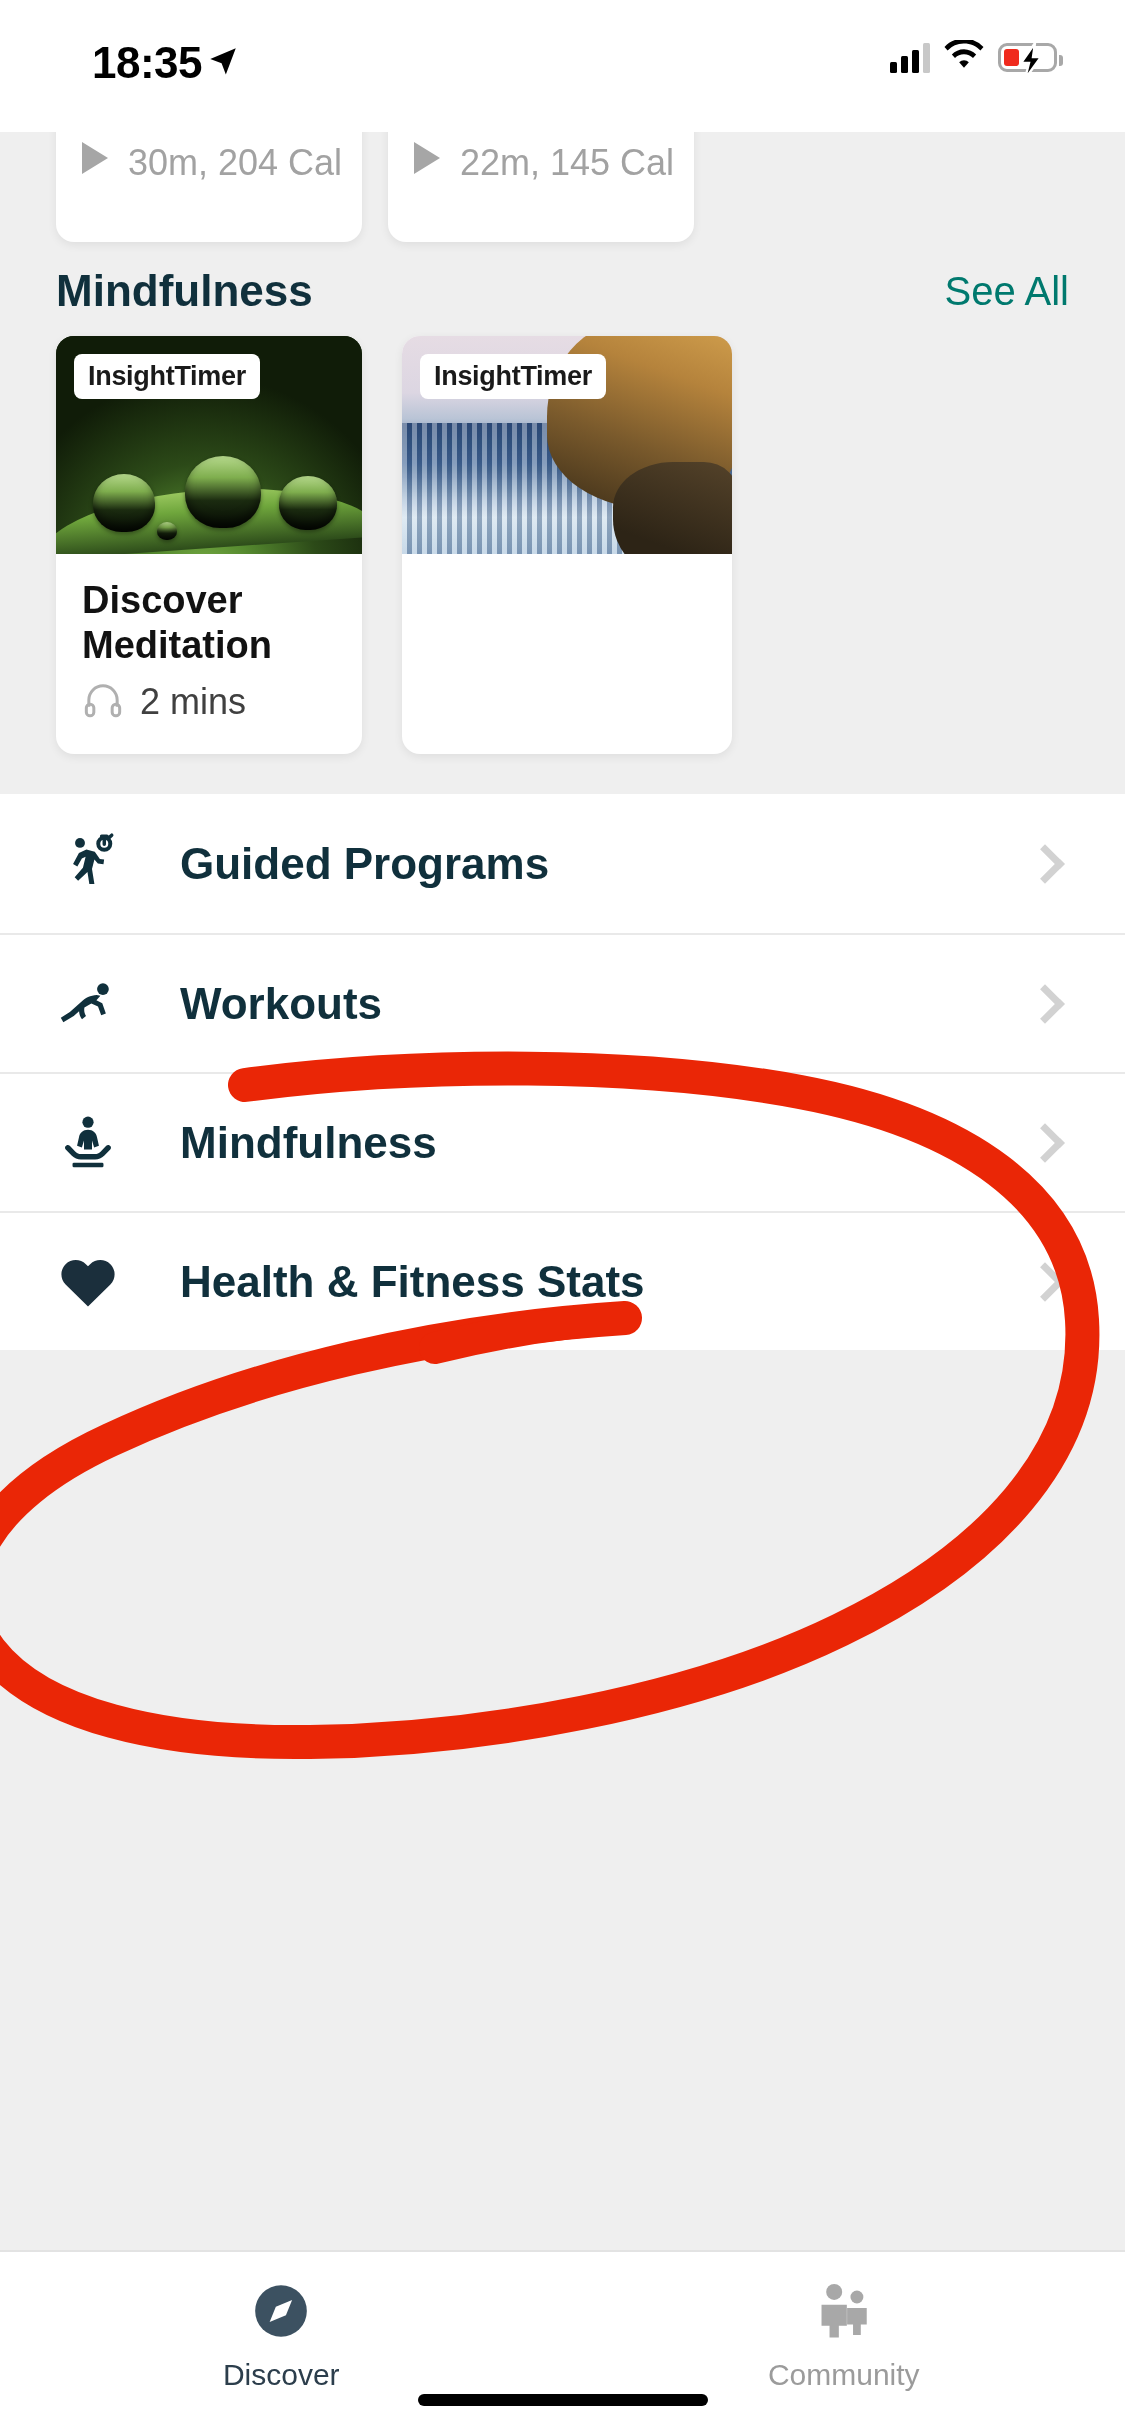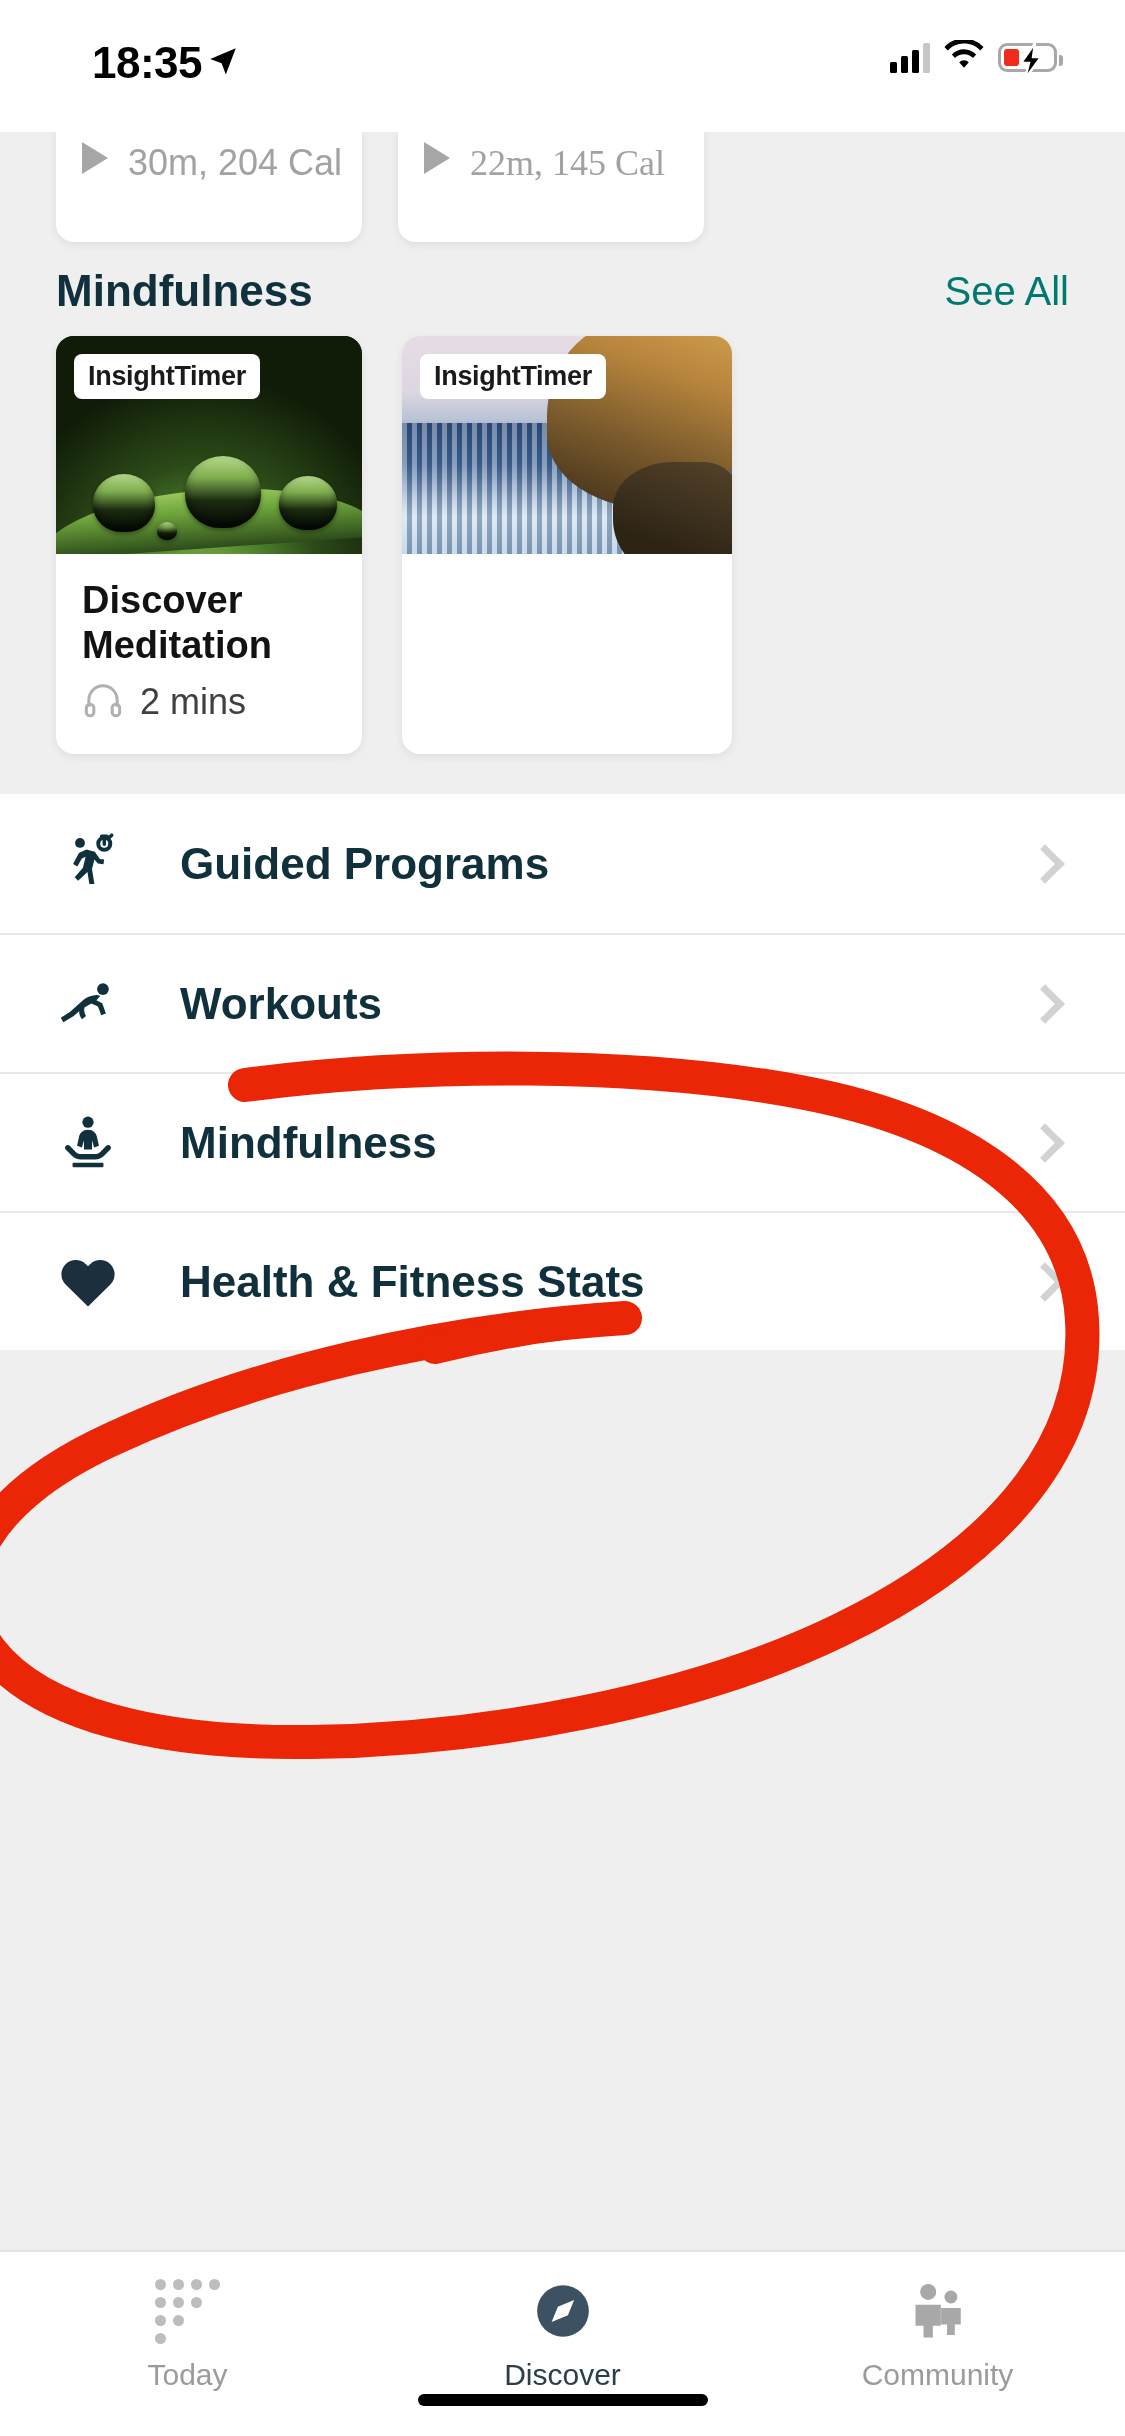--- a/index.html
+++ b/index.html
@@ -55,21 +55,21 @@
   .top-cards{
     position:relative; height:108px; width:1125px; background:#efefef;
   }
   .top-card{
     position:absolute; top:-60px; width:306px; height:170px;
     background:#fff; border-radius:18px;
     box-shadow:0 3px 10px rgba(0,0,0,.07);
     display:flex; align-items:flex-start; padding:70px 0 0 26px;
   }
   .top-card.c1{ left:56px; }
-  .top-card.c2{ left:398px;font-family:Liberation Serif, serif; }
+  .top-card.c2{ left:388px; }
   .tc-row{ display:flex; align-items:flex-start; gap:20px; }
   .play-tri{
     width:0;height:0;border-left:26px solid #a6a6a6;
     border-top:16px solid transparent;border-bottom:16px solid transparent;
   }
   .tc-text{ font-size:36px; color:#a2a2a2; white-space:nowrap; }
 
   
   .mind-section{ background:#efefef; padding:0 0 40px 0; }
   .sect-header{
@@ -341,43 +341,20 @@
       <div class="chev"></div>
     </div>
 
   </div>
 
   <div class="list-gap"></div>
 </div>
 
 <div class="tab-bar">
 
-  <div class="tab">
-    <div class="tab-ico">
-      <div class="dots-grid">
-        <b></b>
-          <b></b>
-          <b></b>
-          <b></b>
-        <b></b>
-          <b></b>
-          <b></b>
-          <b style="opacity:0"></b>
-        <b></b>
-          <b></b>
-          <b style="opacity:0"></b>
-          <b style="opacity:0"></b>
-        <b></b>
-          <b style="opacity:0"></b>
-          <b style="opacity:0"></b>
-          <b style="opacity:0"></b>
-      </div>
-    </div>
-    <div class="tab-label">Today</div>
-  </div>
 
   <div class="tab active">
     <div class="tab-ico">
       <svg width="62" height="62" viewBox="0 0 24 24">
         <circle cx="12" cy="12" r="10" fill="#3c5161"></circle>
         <path d="M16.3 7.7 10 10.4l-2.4 5.9 6.3-2.7z" fill="#ffffff"></path>
       </svg>
     </div>
     <div class="tab-label">Discover</div>
   </div>

